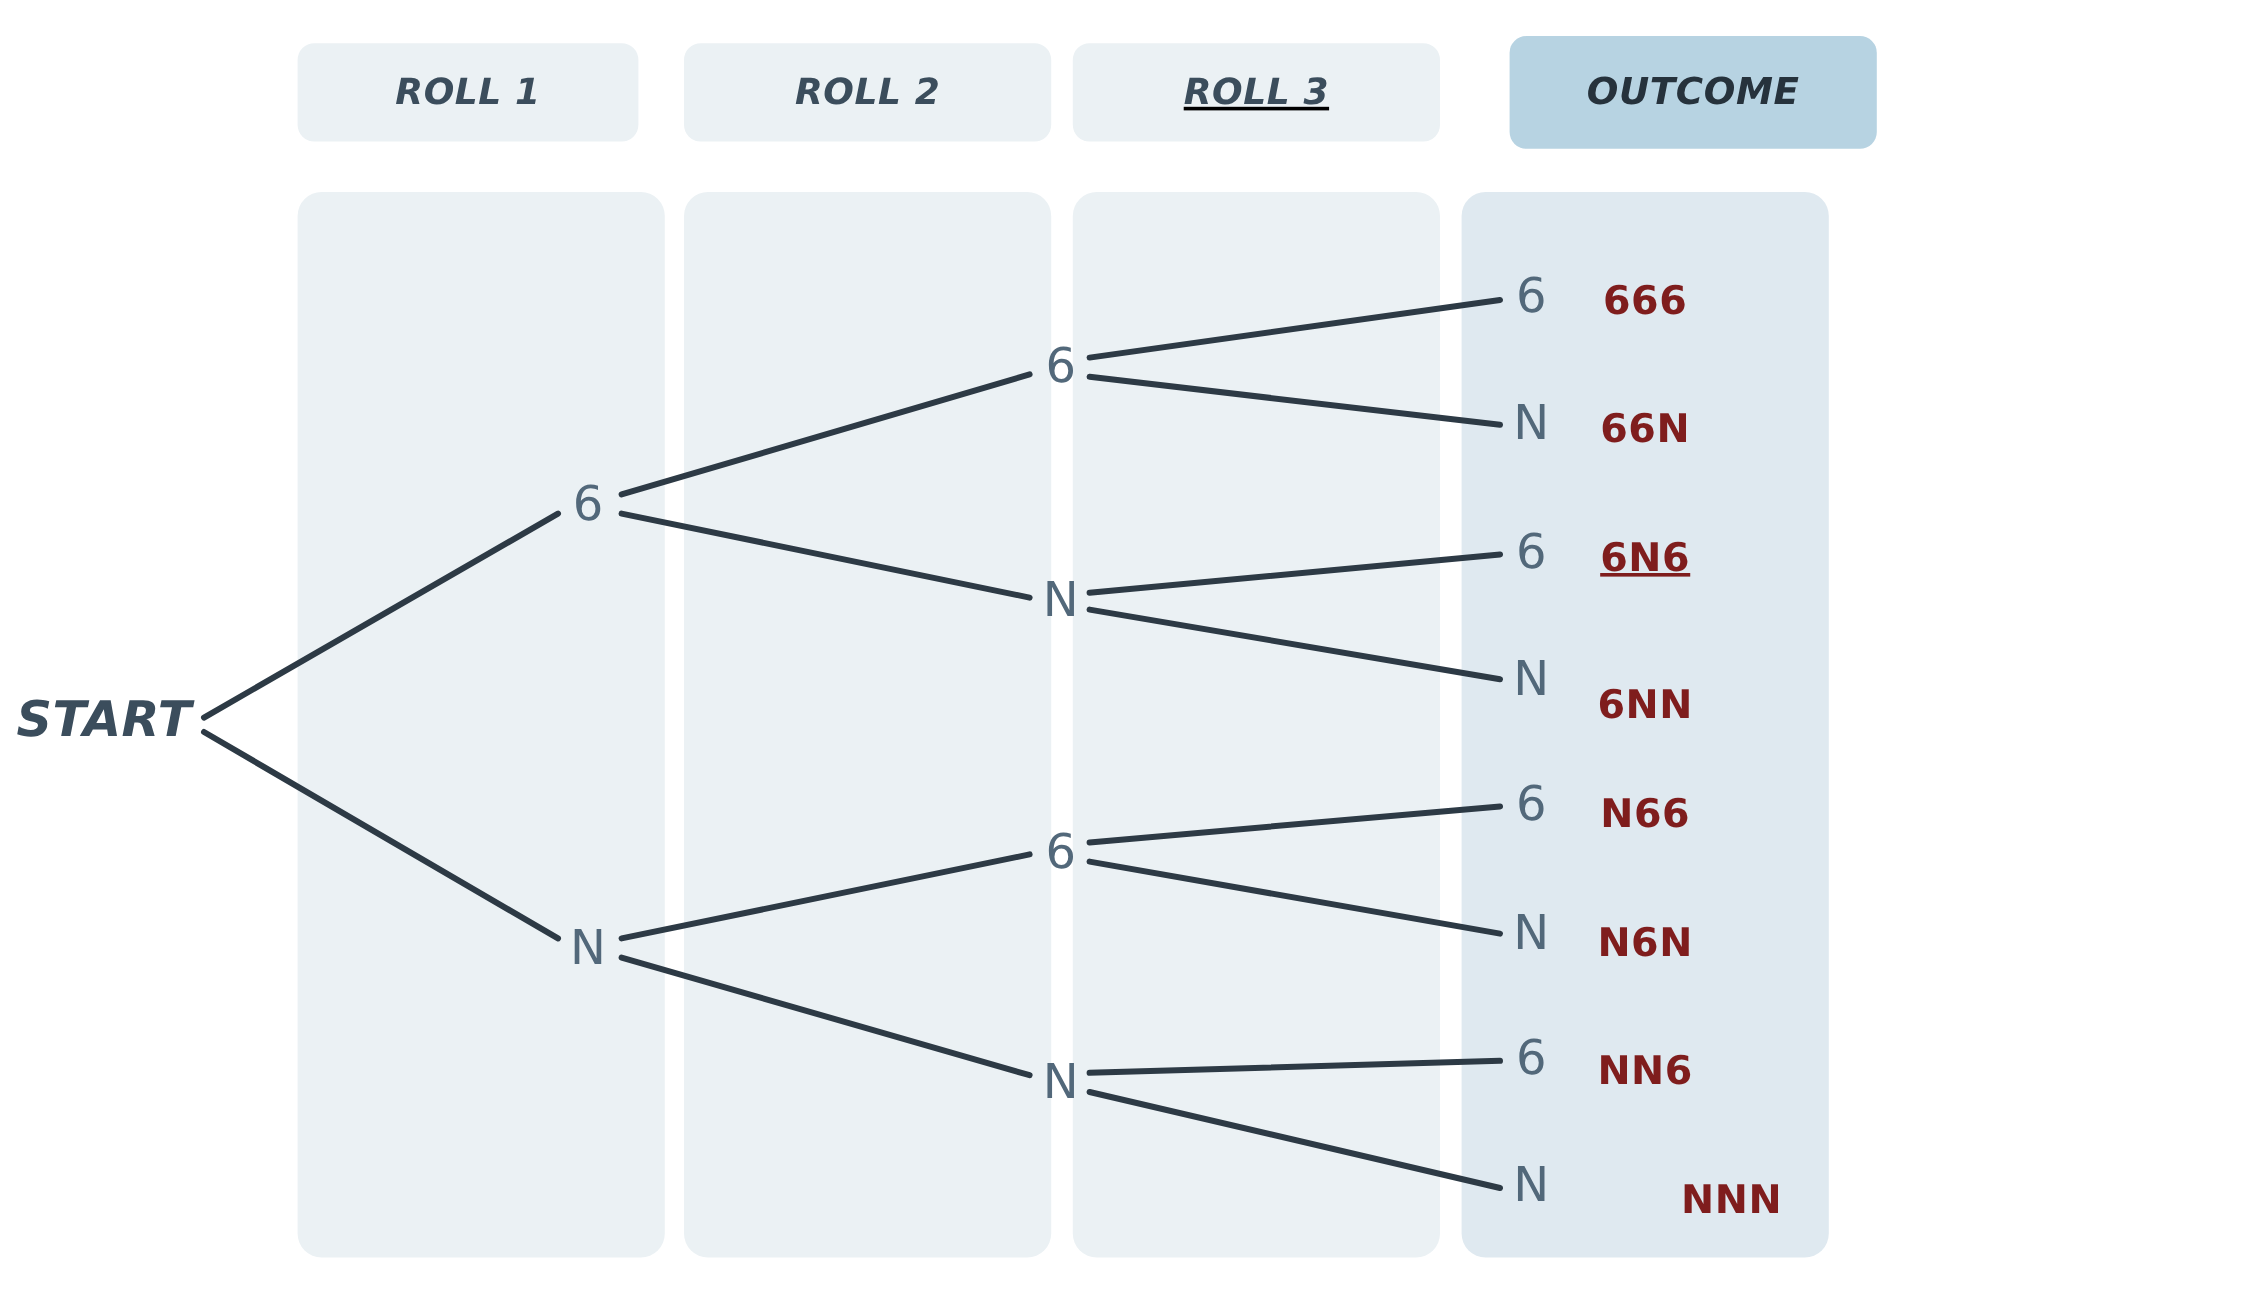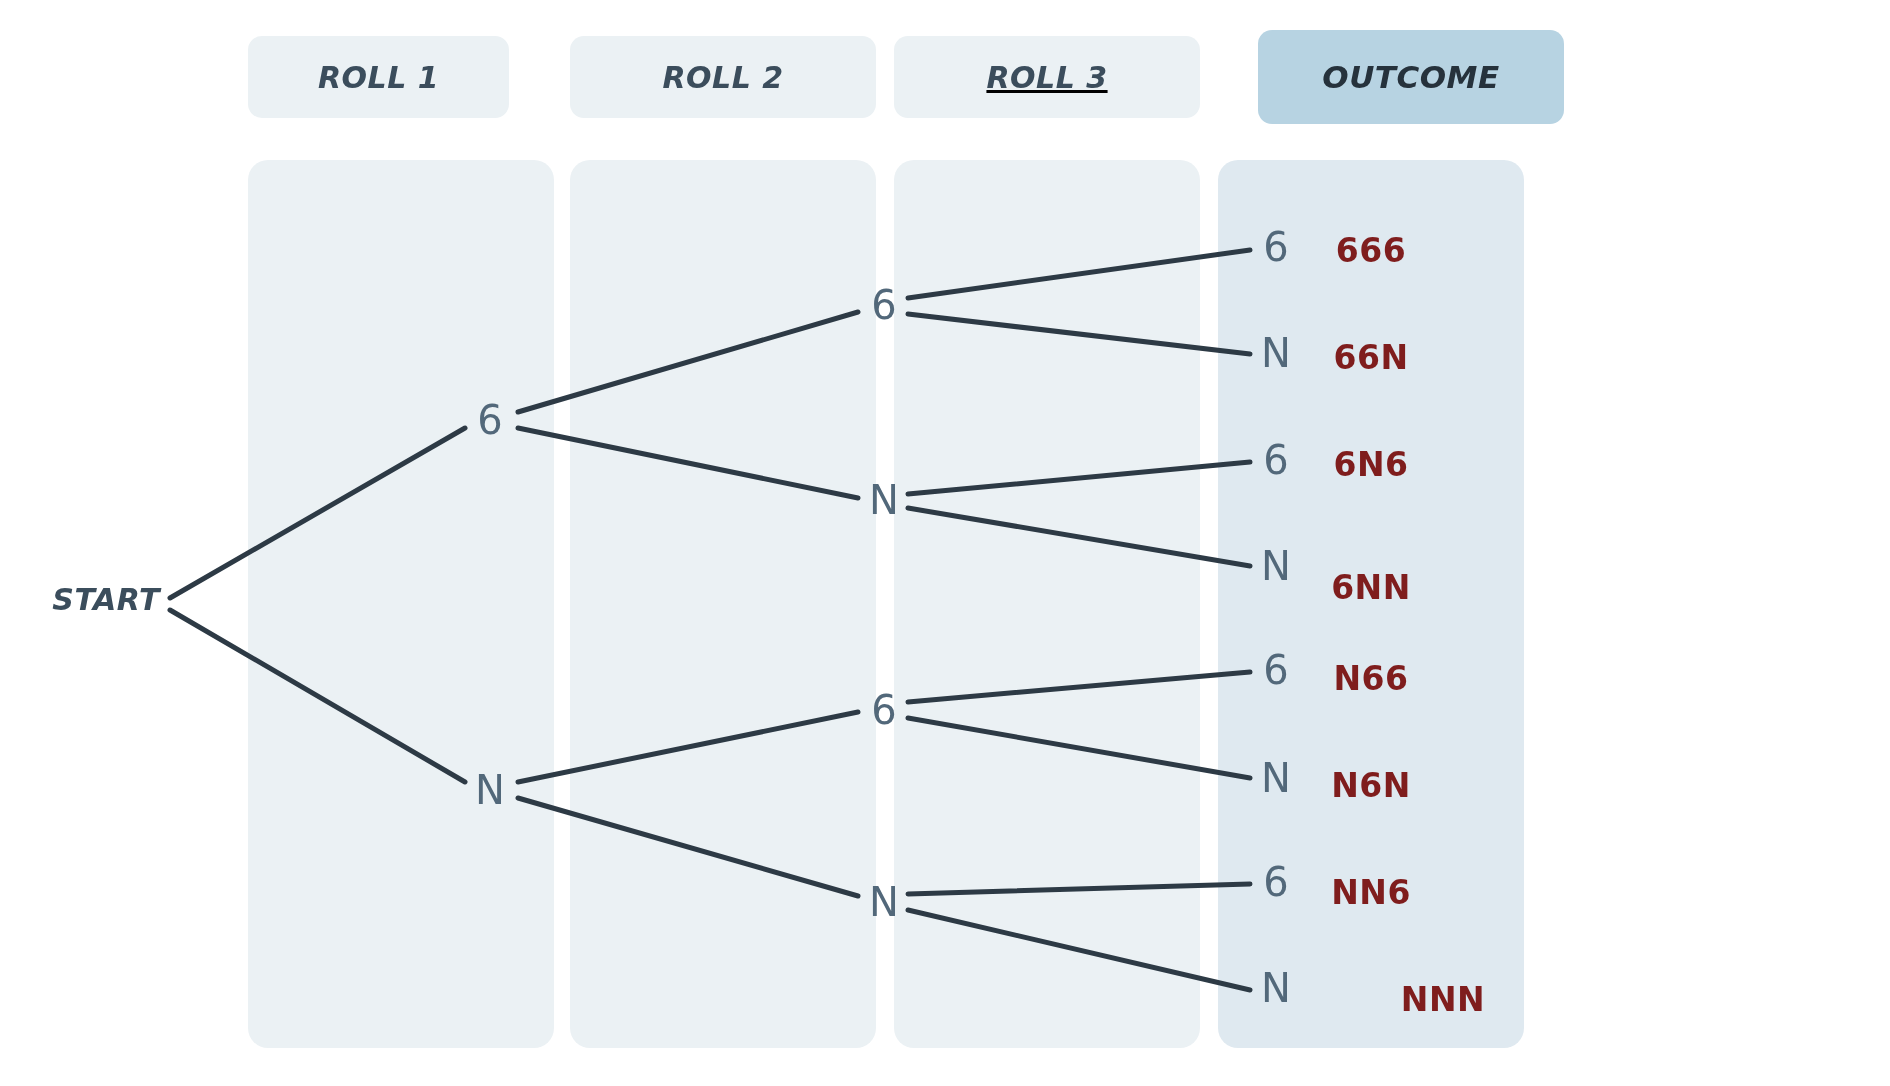--- a/index.html
+++ b/index.html
@@ -72,21 +72,21 @@
     font-weight: normal;
     color: #52687a;
     white-space: nowrap;
     line-height: 1;
   }
   .start-node {
     position: absolute;
     transform: translate(-100%, -50%);
     font-style: italic;
     font-weight: bold;
-    font-size: 30px;
+    font-size: 41px;
     color: #3b4d5c;
     white-space: nowrap;
     line-height: 1;
     letter-spacing: 0.5px;
   }
   .outcome {
     position: absolute;
     transform: translate(-50%, -50%);
     font-size: 33px;
     font-weight: bold;
@@ -119,21 +119,21 @@
       <line x1="908" y1="314" x2="1250" y2="354" stroke="#2d3a45" stroke-width="5" stroke-linecap="round"></line>
       <line x1="908" y1="494" x2="1250" y2="462" stroke="#2d3a45" stroke-width="5" stroke-linecap="round"></line>
       <line x1="908" y1="508" x2="1250" y2="566" stroke="#2d3a45" stroke-width="5" stroke-linecap="round"></line>
       <line x1="908" y1="702" x2="1250" y2="672" stroke="#2d3a45" stroke-width="5" stroke-linecap="round"></line>
       <line x1="908" y1="718" x2="1250" y2="778" stroke="#2d3a45" stroke-width="5" stroke-linecap="round"></line>
       <line x1="908" y1="894" x2="1250" y2="884" stroke="#2d3a45" stroke-width="5" stroke-linecap="round"></line>
       <line x1="908" y1="910" x2="1250" y2="990" stroke="#2d3a45" stroke-width="5" stroke-linecap="round"></line>
     </svg>
 
   <div id="headers">
-      <div class="header-chip" style="left: 248px; width: 261px;">
+      <div class="header-chip" style="left: 248px; width: 284px;">
         <span class="label">ROLL 1</span>
       </div>
       <div class="header-chip" style="left: 570px; width: 306px;">
         <span class="label">ROLL 2</span>
       </div>
       <div class="header-chip" style="left: 894px; width: 306px; text-decoration: underline;">
         <span class="label">ROLL 3</span>
       </div>
       <div class="header-chip accent" style="left: 1218px; width: 306px; margin-left: 40px;">
         <span class="label">OUTCOME</span>
@@ -155,21 +155,21 @@
       <div class="node" style="left: 1276px; top: 566px;">N</div>
       <div class="node" style="left: 1276px; top: 670px;">6</div>
       <div class="node" style="left: 1276px; top: 778px;">N</div>
       <div class="node" style="left: 1276px; top: 882px;">6</div>
       <div class="node" style="left: 1276px; top: 988px;">N</div>
     </div>
 
   <div id="outcomes">
       <div class="outcome" style="left: 1371px; top: 250px;">666</div>
       <div class="outcome" style="left: 1371px; top: 357px;">66N</div>
-      <div class="outcome" style="left: 1371px; top: 464px;">6N6</div>
+      <div class="outcome" style="left: 1371px; top: 464px; text-decoration: underline;">6N6</div>
       <div class="outcome" style="left: 1371px; top: 587px;">6NN</div>
       <div class="outcome" style="left: 1371px; top: 678px;">N66</div>
       <div class="outcome" style="left: 1371px; top: 785px;">N6N</div>
       <div class="outcome" style="left: 1371px; top: 892px;">NN6</div>
       <div class="outcome" style="left: 1443px; top: 999px;">NNN</div>
     </div>
 
 </div>
 
 </body></html>

